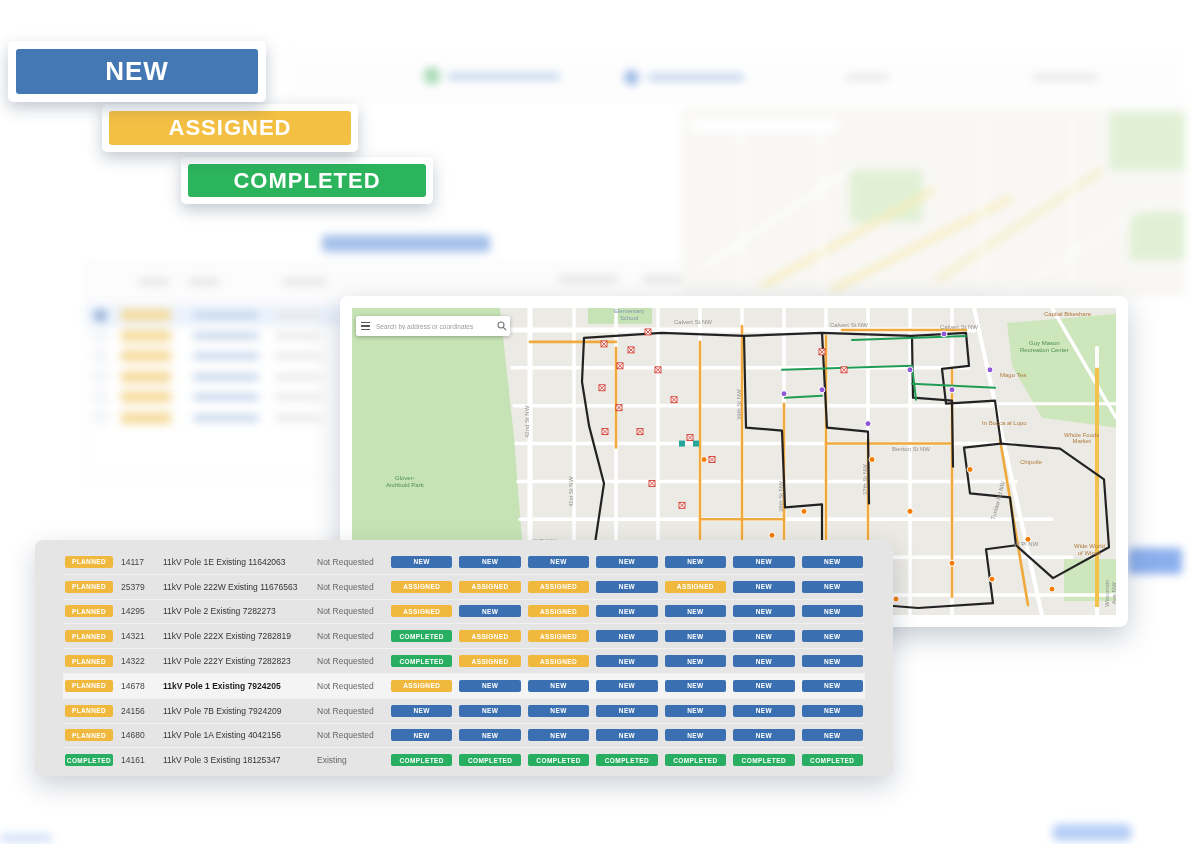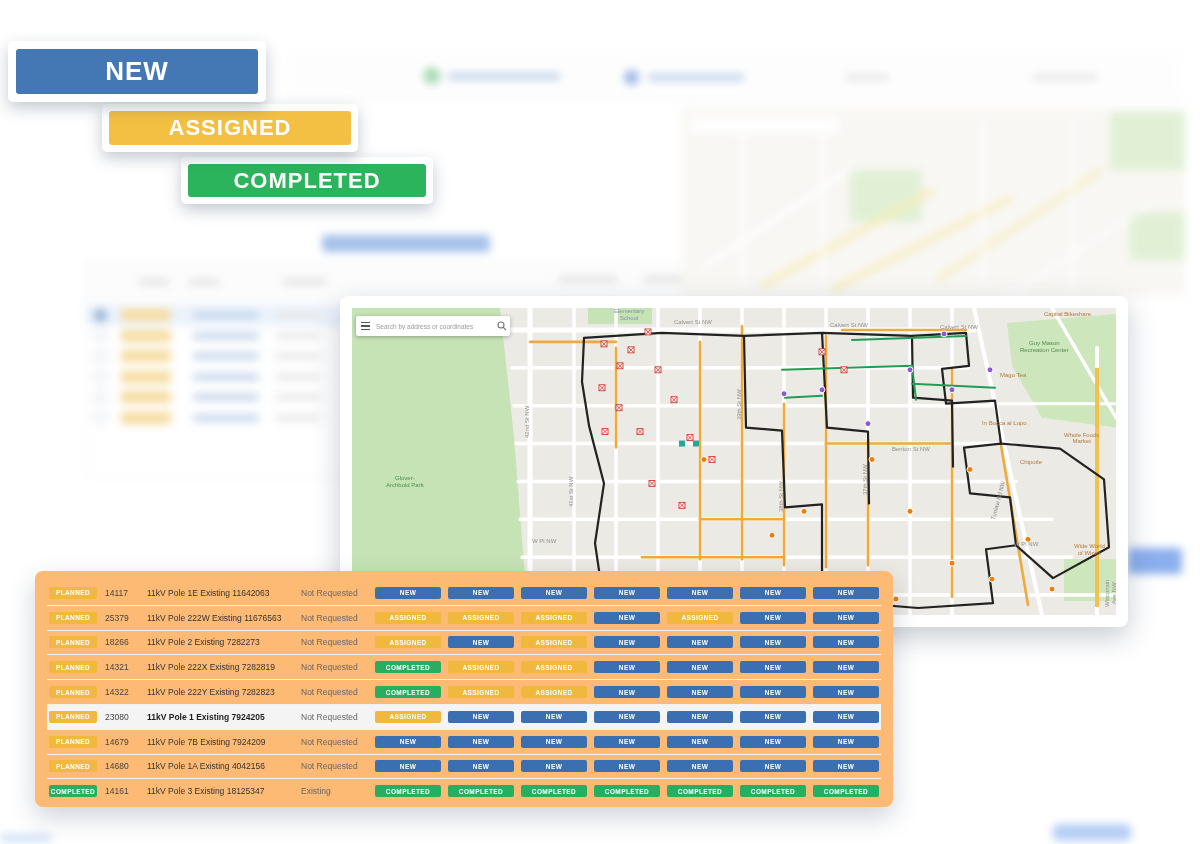--- a/index.html
+++ b/index.html
@@ -64,22 +64,22 @@
     border-radius:2px;box-shadow:0 1px 4px rgba(0,0,0,.3);display:flex;align-items:center;z-index:5;}
   .hamburger{width:18px;height:100%;display:flex;flex-direction:column;justify-content:center;
     align-items:center;gap:2px;border:none;background:transparent;cursor:pointer;padding:0;}
   .hamburger span{display:block;width:9px;height:1.4px;background:#555;}
   .map-search input{flex:1;border:none;outline:none;background:transparent;font-size:6.5px;
     color:#333;padding:0 2px;font-family:"Liberation Sans",sans-serif;}
   .map-search input::placeholder{color:#9a9a9a;}
   .search-glyph{width:16px;display:flex;align-items:center;justify-content:center;}
 
   
-  .table-card{position:absolute;left:35px;top:571px;width:858px;height:236px;box-sizing:border-box;
-    background:#fdba74;border-radius:8px;box-shadow:0 10px 26px rgba(30,50,80,.22);z-index:25;padding:10px 12px;}
+  .table-card{position:absolute;left:35px;top:540px;width:858px;height:236px;box-sizing:border-box;
+    background:#e5e5e5;border-radius:8px;box-shadow:0 10px 26px rgba(30,50,80,.22);z-index:25;padding:10px 28px;}
   .trow{display:flex;align-items:center;height:23.8px;border-bottom:1px solid #f1f1f1;padding:0 2px;}
   .trow:last-child{border-bottom:none;}
   .trow.hl{background:#f4f4f4;}
   .pill{display:inline-flex;align-items:center;justify-content:center;height:12px;border-radius:2px;
     color:#fff;font-size:6.5px;font-weight:bold;letter-spacing:.4px;flex:none;}
   .pill.planned{background:#f0b93e;width:48px;}
   .pill.assigned{background:#f0b93e;}
   .pill.new{background:#3a70b2;}
   .pill.completed{background:#27ae60;}
   .pill.st.completed{width:48px;}
@@ -363,21 +363,21 @@
           <span class="pill assigned">ASSIGNED</span>
           <span class="pill assigned">ASSIGNED</span>
           <span class="pill new">NEW</span>
           <span class="pill assigned">ASSIGNED</span>
           <span class="pill new">NEW</span>
           <span class="pill new">NEW</span>
         </span>
       </div>
       <div class="trow">
         <span class="pill st planned">PLANNED</span>
-        <span class="cid">18266</span>
+        <span class="cid">14295</span>
         <span class="cname">11kV Pole 2 Existing 7282273</span>
         <span class="creq">Not Requested</span>
         <span class="cbadges">
           <span class="pill assigned">ASSIGNED</span>
           <span class="pill new">NEW</span>
           <span class="pill assigned">ASSIGNED</span>
           <span class="pill new">NEW</span>
           <span class="pill new">NEW</span>
           <span class="pill new">NEW</span>
           <span class="pill new">NEW</span>
@@ -408,36 +408,36 @@
           <span class="pill assigned">ASSIGNED</span>
           <span class="pill assigned">ASSIGNED</span>
           <span class="pill new">NEW</span>
           <span class="pill new">NEW</span>
           <span class="pill new">NEW</span>
           <span class="pill new">NEW</span>
         </span>
       </div>
       <div class="trow hl">
         <span class="pill st planned">PLANNED</span>
-        <span class="cid">23080</span>
+        <span class="cid">14678</span>
         <span class="cname b">11kV Pole 1 Existing 7924205</span>
         <span class="creq">Not Requested</span>
         <span class="cbadges">
           <span class="pill assigned">ASSIGNED</span>
           <span class="pill new">NEW</span>
           <span class="pill new">NEW</span>
           <span class="pill new">NEW</span>
           <span class="pill new">NEW</span>
           <span class="pill new">NEW</span>
           <span class="pill new">NEW</span>
         </span>
       </div>
       <div class="trow">
         <span class="pill st planned">PLANNED</span>
-        <span class="cid">14679</span>
+        <span class="cid">24156</span>
         <span class="cname">11kV Pole 7B Existing 7924209</span>
         <span class="creq">Not Requested</span>
         <span class="cbadges">
           <span class="pill new">NEW</span>
           <span class="pill new">NEW</span>
           <span class="pill new">NEW</span>
           <span class="pill new">NEW</span>
           <span class="pill new">NEW</span>
           <span class="pill new">NEW</span>
           <span class="pill new">NEW</span>

